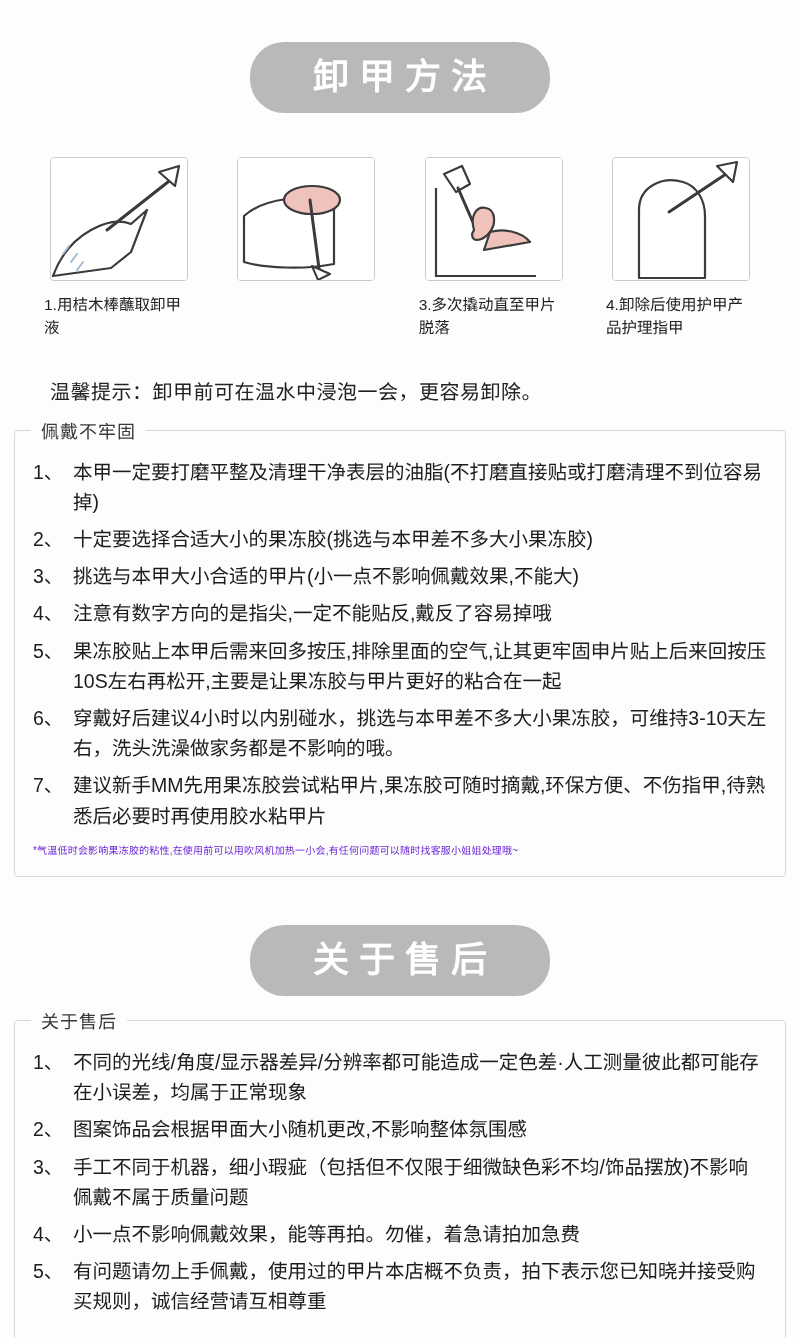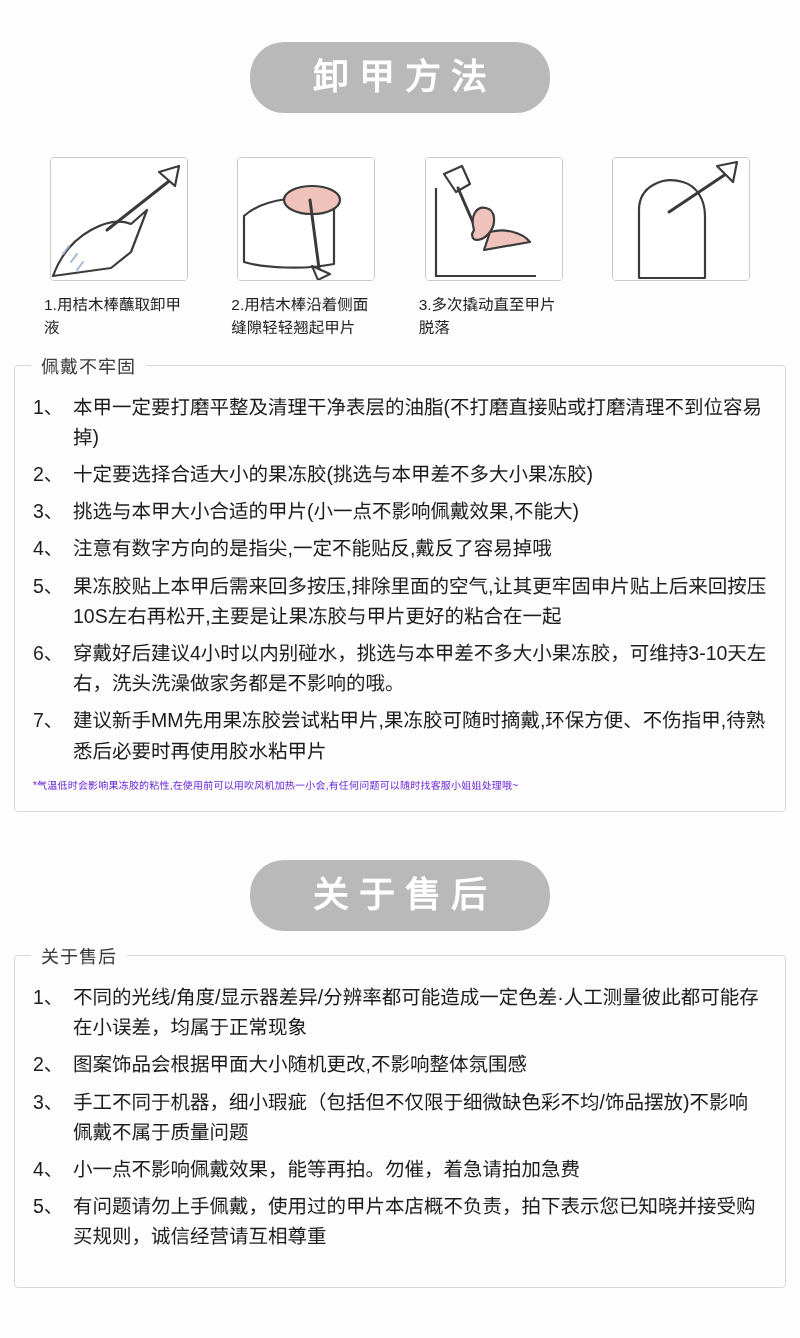--- a/index.html
+++ b/index.html
@@ -168,21 +168,20 @@
     <div class="step">
       <div class="step-img">
         <svg width="136" height="122" viewBox="0 0 136 122">
           <rect x="0" y="0" width="136" height="122" fill="#ffffff"></rect>
           <path d="M6 58 C 26 40, 66 36, 96 44 L 96 106 C 66 112, 26 110, 6 104 Z" fill="#ffffff" stroke="#3b3b3b" stroke-width="2.2" stroke-linejoin="round"></path>
           <ellipse cx="74" cy="42" rx="28" ry="14" fill="#efc3bb" stroke="#3b3b3b" stroke-width="2.2"></ellipse>
           <path d="M72 42 L 82 118" stroke="#3b3b3b" stroke-width="3" stroke-linecap="round"></path>
           <path d="M74 108 L 92 116 L 80 122 Z" fill="#ffffff" stroke="#3b3b3b" stroke-width="2" stroke-linejoin="round"></path>
         </svg>
       </div>
-      <div class="step-caption">2.用桔木棒沿着侧面缝隙轻轻翘起甲片</div>
     </div>
 
     <div class="step">
       <div class="step-img">
         <svg width="136" height="122" viewBox="0 0 136 122">
           <rect x="0" y="0" width="136" height="122" fill="#ffffff"></rect>
           <path d="M8 22 L 8 112 L 92 112 L 92 22 Z" fill="#ffffff" stroke="#ffffff" stroke-width="0"></path>
           <path d="M18 16 L 36 8 L 44 26 L 30 34 Z" fill="#ffffff" stroke="#3b3b3b" stroke-width="2.2" stroke-linejoin="round"></path>
           <path d="M32 30 L 52 76" stroke="#3b3b3b" stroke-width="3" stroke-linecap="round"></path>
           <path d="M48 72 C 44 58, 50 48, 60 50 C 70 52, 70 66, 64 74 C 58 82, 46 86, 46 76 Z" fill="#efc3bb" stroke="#3b3b3b" stroke-width="2.2" stroke-linejoin="round"></path>
@@ -195,24 +194,26 @@
 
     <div class="step">
       <div class="step-img">
         <svg width="136" height="122" viewBox="0 0 136 122">
           <rect x="0" y="0" width="136" height="122" fill="#ffffff"></rect>
           <path d="M26 52 C 26 28, 50 18, 70 24 C 84 28, 92 42, 92 58 L 92 120 L 26 120 Z" fill="#ffffff" stroke="#3b3b3b" stroke-width="2.2" stroke-linejoin="round"></path>
           <path d="M56 54 L 116 14" stroke="#3b3b3b" stroke-width="3" stroke-linecap="round"></path>
           <path d="M104 8 L 124 4 L 120 24 Z" fill="#ffffff" stroke="#3b3b3b" stroke-width="2.2" stroke-linejoin="round"></path>
         </svg>
       </div>
-    </div>
-
-  </div>
-
+      <div class="step-caption">4.卸除后使用护甲产品护理指甲</div>
+    </div>
+
+  </div>
+
+  <div class="tip">温馨提示：卸甲前可在温水中浸泡一会，更容易卸除。</div>
 
   <div class="section section-1">
     <div class="legend">佩戴不牢固</div>
     <ol class="list">
       <li>
         <span class="num">1、</span>
         <span class="txt">本甲一定要打磨平整及清理干净表层的油脂(不打磨直接贴或打磨清理不到位容易掉)</span>
       </li>
       <li>
         <span class="num">2、</span>

